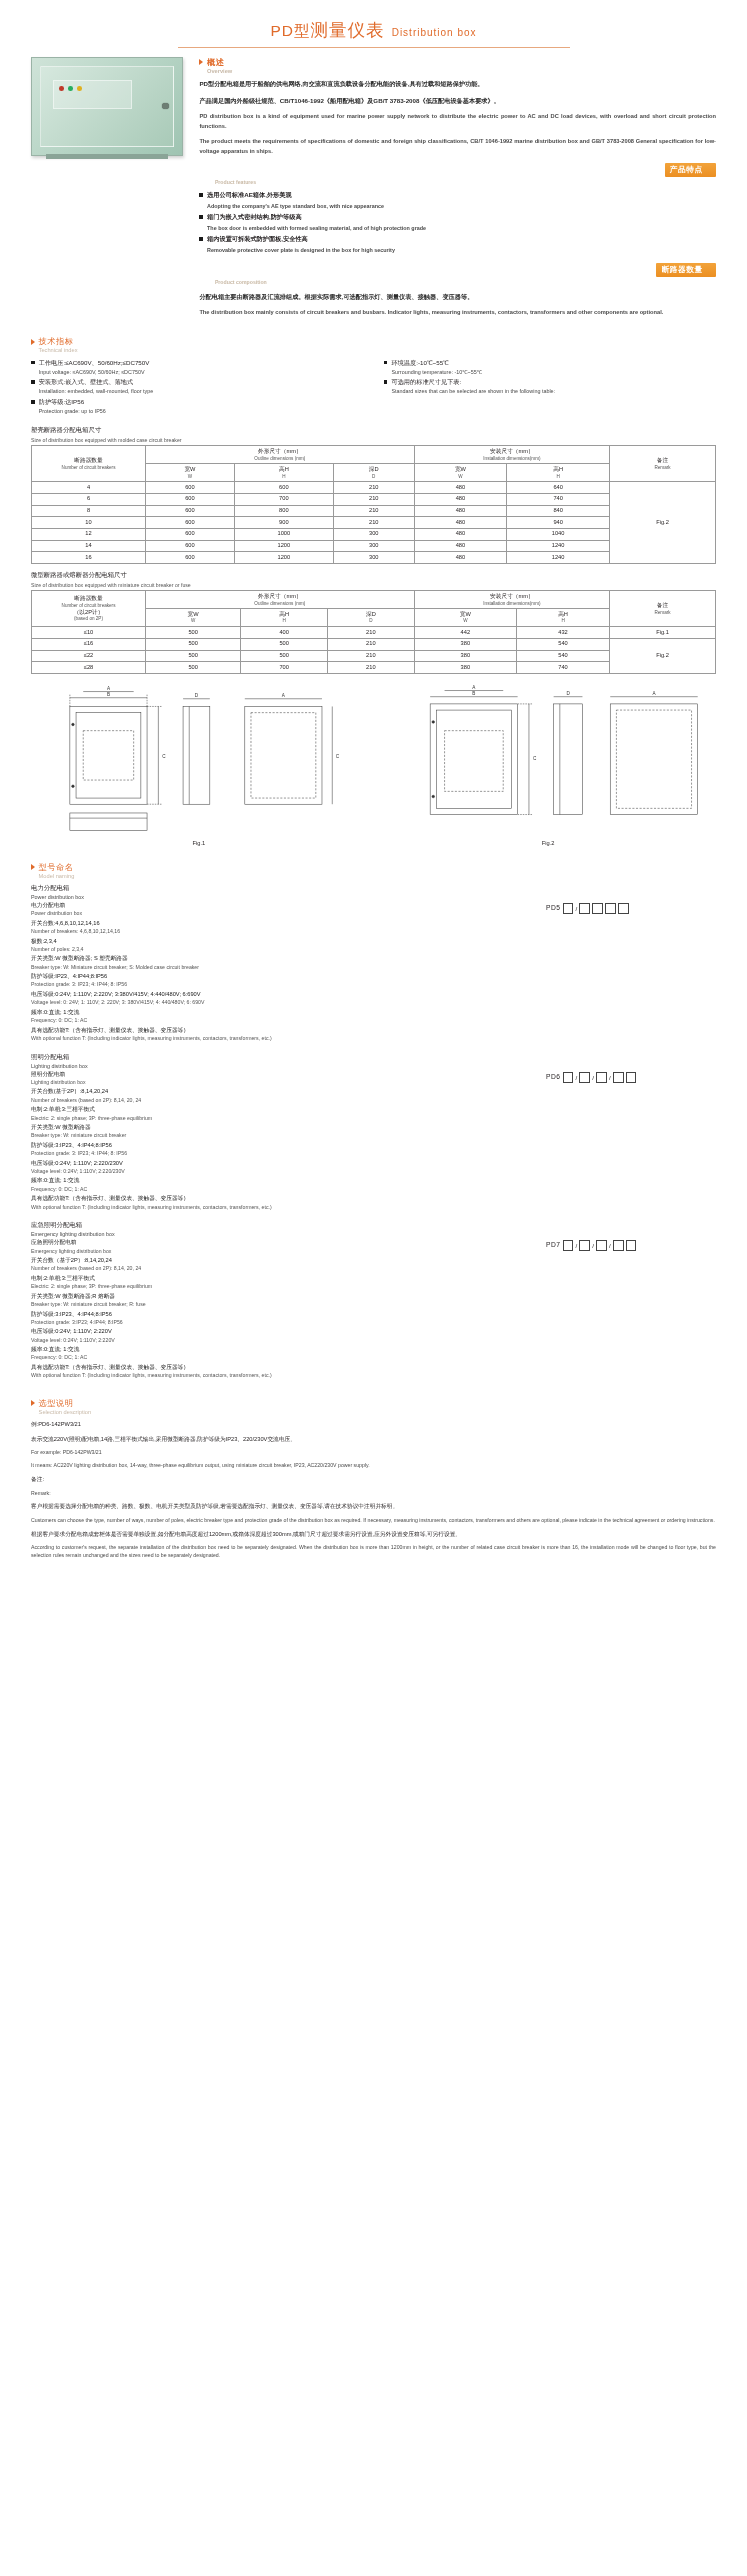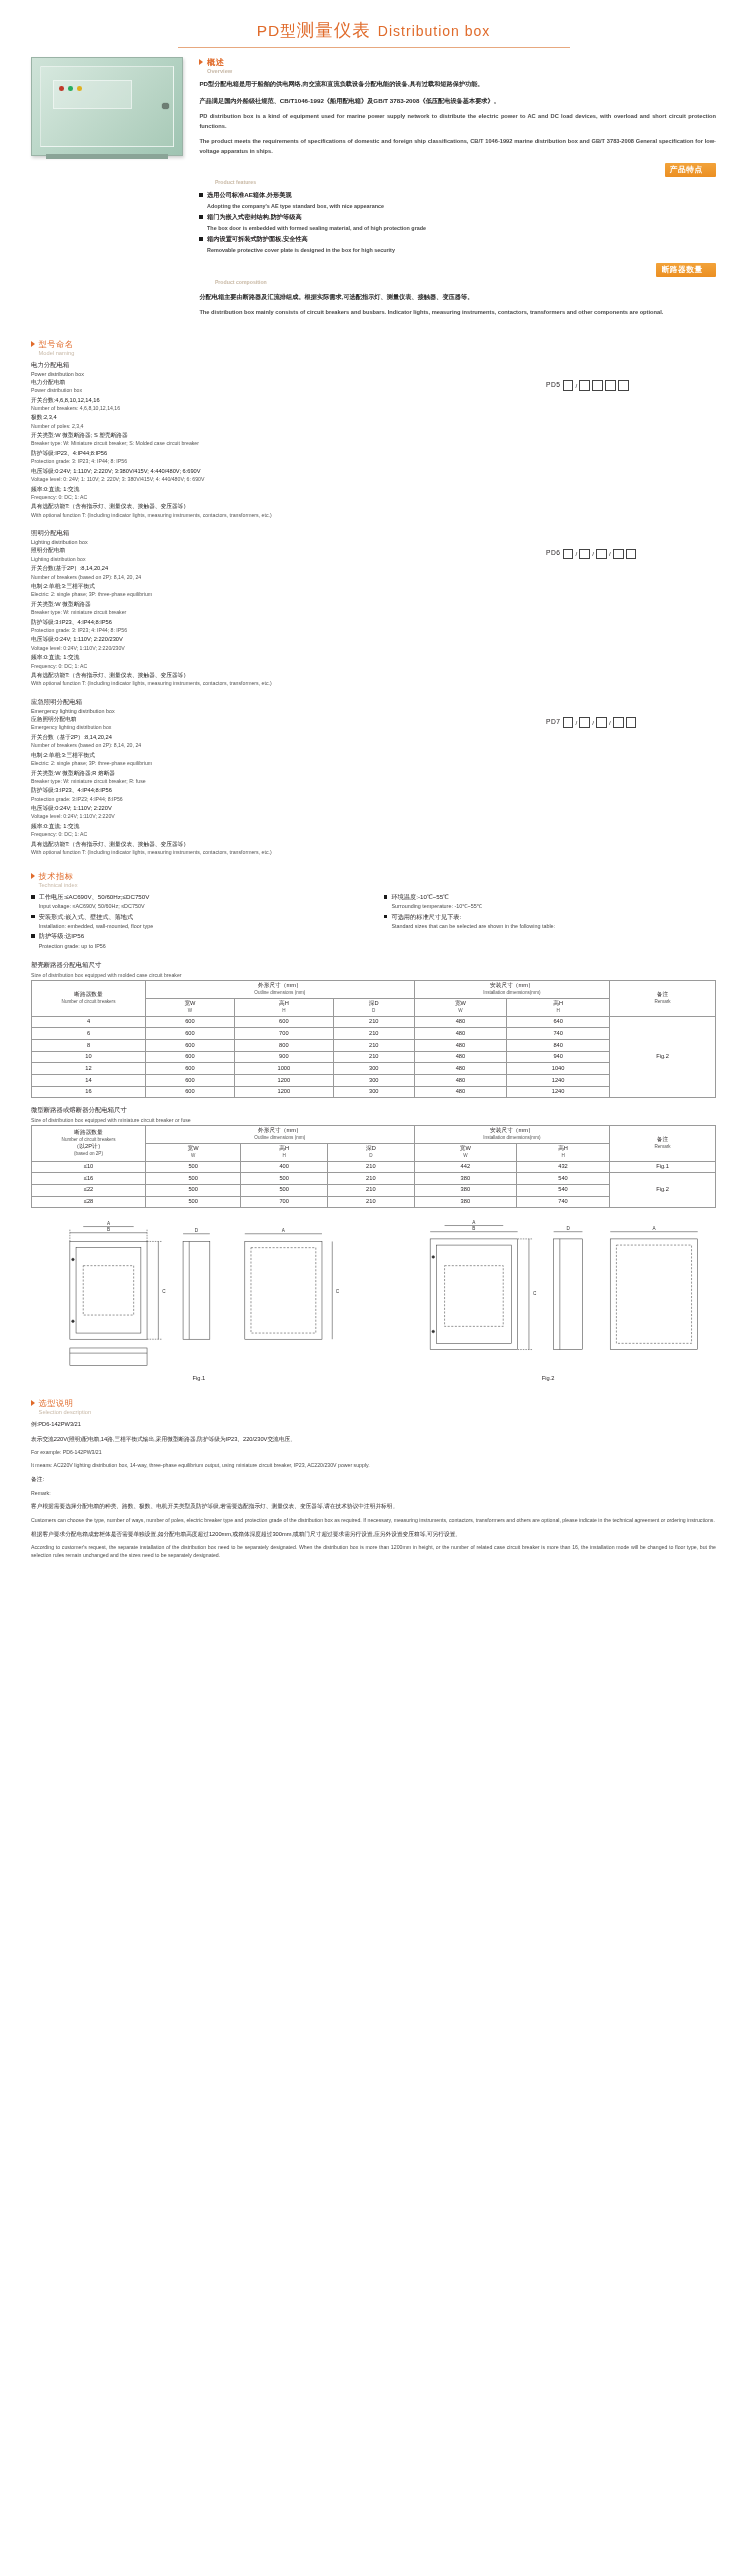--- a/index.html
+++ b/index.html
@@ -19,21 +19,21 @@
     color:#e06b2b;
   }
   .doc-title .cn{
     font-size:15.5px;
     letter-spacing:1px;
     color:#e06b2b;
     font-weight:normal;
   }
   .doc-title .cn .big{font-size:17.5px;}
   .doc-title .en{
-    font-size:14px;
+    font-size:10px;
     color:#e06b2b;
     margin-left:7.2px;
   }
   .title-rule{
     width:392px;margin:5.2px auto 0 auto;border-top:0.5px solid #e7a87f;
   }
 
   
   .sec-head{
     display:flex;align-items:flex-start;gap:3.6px;margin:0 0 4.1px 0;
@@ -226,124 +226,20 @@
         <li class="en">Removable protective cover plate is designed in the box for high security</li>
       </ul>
 
       <div class="band-wrap" style="margin-top:8.2px;">
         <div class="tri"></div>
         <div class="band">断路器数量</div>
       </div>
       <div class="band-sub">Product  composition</div>
       <p class="para">分配电箱主要由断路器及汇流排组成。根据实际需求,可选配指示灯、测量仪表、接触器、变压器等。</p>
       <p class="para en">The distribution box mainly consists of circuit breakers and busbars. Indicator lights, measuring instruments, contactors, transformers and other components are optional.</p>
-    </div>
-  </div>
-
-  <div class="sec" style="margin-top:15.5px;">
-    <div class="sec-head">
-      <div class="tri"></div>
-      <div class="txt">
-        <div class="cn">型号命名</div>
-        <div class="en">Model naming</div>
-      </div>
-    </div>
-
-    <div class="model-block">
-      <div class="model-title">
-        <span>电力分配电箱</span><br>
-        <span class="en">Power distribution box</span>
-      </div>
-      <div class="model-body">
-        <div class="model-lines">
-          <div class="mrow"><span class="cn">电力分配电箱</span><br><span class="en">Power distribution box</span></div>
-          <div class="mrow"><span class="cn">开关台数:4,6,8,10,12,14,16</span><br><span class="en">Number of breakers: 4,6,8,10,12,14,16</span></div>
-          <div class="mrow"><span class="cn">极数:2,3,4</span><br><span class="en">Number of poles: 2,3,4</span></div>
-          <div class="mrow"><span class="cn">开关类型:W 微型断路器; S 塑壳断路器</span><br><span class="en">Breaker type: W: Miniature circuit breaker; S: Molded case circuit breaker</span></div>
-          <div class="mrow"><span class="cn">防护等级:IP23、4:IP44;8:IP56</span><br><span class="en">Protection grade: 3: IP23; 4: IP44; 8: IP56</span></div>
-          <div class="mrow"><span class="cn">电压等级:0:24V; 1:110V; 2:220V; 3:380V/415V; 4:440/480V; 6:690V</span><br><span class="en">Voltage level: 0: 24V; 1: 110V; 2: 220V; 3: 380V/415V; 4: 440/480V; 6: 690V</span></div>
-          <div class="mrow"><span class="cn">频率:0:直流; 1:交流</span><br><span class="en">Frequency: 0: DC; 1: AC</span></div>
-          <div class="mrow"><span class="cn">具有选配功能T:（含有指示灯、测量仪表、接触器、变压器等）</span><br><span class="en">With optional function T: (Including indicator lights, measuring instruments, contactors, transformers, etc.)</span></div>
-        </div>
-        <div class="code-area">
-          <div class="slotline">
-            <span class="code-head">PD5</span>
-            <span class="slot"></span>
-            <span class="slash">/</span>
-            <span class="slot"></span>
-            <span class="slot"></span>
-            <span class="slot"></span>
-            <span class="slot"></span>
-          </div>
-        </div>
-      </div>
-    </div>
-
-    <div class="model-block" style="margin-top:9.3px;">
-      <div class="model-title">
-        <span>照明分配电箱</span><br>
-        <span class="en">Lighting distribution box</span>
-      </div>
-      <div class="model-body">
-        <div class="model-lines">
-          <div class="mrow"><span class="cn">照明分配电箱</span><br><span class="en">Lighting distribution box</span></div>
-          <div class="mrow"><span class="cn">开关台数(基于2P）:8,14,20,24</span><br><span class="en">Number of breakers (based on 2P):  8,14, 20, 24</span></div>
-          <div class="mrow"><span class="cn">电制:2:单相;3:三相平衡式</span><br><span class="en">Electric: 2: single phase; 3P: three-phase equilibrium</span></div>
-          <div class="mrow"><span class="cn">开关类型:W 微型断路器</span><br><span class="en">Breaker type:  W: miniature circuit breaker</span></div>
-          <div class="mrow"><span class="cn">防护等级:3:IP23、4:IP44;8:IP56</span><br><span class="en">Protection grade: 3: IP23; 4: IP44;  8: IP56</span></div>
-          <div class="mrow"><span class="cn">电压等级:0:24V; 1:110V; 2:220/230V</span><br><span class="en">Voltage level:  0:24V; 1:110V; 2:220/230V</span></div>
-          <div class="mrow"><span class="cn">频率:0:直流; 1:交流</span><br><span class="en">Frequency: 0: DC; 1: AC</span></div>
-          <div class="mrow"><span class="cn">具有选配功能T:（含有指示灯、测量仪表、接触器、变压器等）</span><br><span class="en">With optional function T: (Including indicator lights, measuring instruments, contactors, transformers, etc.)</span></div>
-        </div>
-        <div class="code-area">
-          <div class="slotline">
-            <span class="code-head">PD6</span>
-            <span class="slot"></span>
-            <span class="slash">/</span>
-            <span class="slot"></span>
-            <span class="slash">/</span>
-            <span class="slot"></span>
-            <span class="slash">/</span>
-            <span class="slot"></span>
-            <span class="slot"></span>
-          </div>
-        </div>
-      </div>
-    </div>
-
-    <div class="model-block" style="margin-top:9.3px;">
-      <div class="model-title">
-        <span>应急照明分配电箱</span><br>
-        <span class="en">Emergency lighting distribution box</span>
-      </div>
-      <div class="model-body">
-        <div class="model-lines">
-          <div class="mrow"><span class="cn">应急照明分配电箱</span><br><span class="en">Emergency lighting distribution box</span></div>
-          <div class="mrow"><span class="cn">开关台数（基于2P）:8,14,20,24</span><br><span class="en">Number of breakers (based on 2P):  8,14, 20, 24</span></div>
-          <div class="mrow"><span class="cn">电制:2:单相;3:三相平衡式</span><br><span class="en">Electric: 2: single phase; 3P: three-phase equilibrium</span></div>
-          <div class="mrow"><span class="cn">开关类型:W 微型断路器;R 熔断器</span><br><span class="en">Breaker type:  W: miniature circuit breaker; R: fuse</span></div>
-          <div class="mrow"><span class="cn">防护等级:3:IP23、4:IP44;8:IP56</span><br><span class="en">Protection grade: 3:IP23; 4:IP44;  8:IP56</span></div>
-          <div class="mrow"><span class="cn">电压等级:0:24V; 1:110V; 2:220V</span><br><span class="en">Voltage level:  0:24V; 1:110V; 2:220V</span></div>
-          <div class="mrow"><span class="cn">频率:0:直流; 1:交流</span><br><span class="en">Frequency: 0: DC; 1: AC</span></div>
-          <div class="mrow"><span class="cn">具有选配功能T:（含有指示灯、测量仪表、接触器、变压器等）</span><br><span class="en">With optional function T: (Including indicator lights, measuring instruments, contactors, transformers, etc.)</span></div>
-        </div>
-        <div class="code-area">
-          <div class="slotline">
-            <span class="code-head">PD7</span>
-            <span class="slot"></span>
-            <span class="slash">/</span>
-            <span class="slot"></span>
-            <span class="slash">/</span>
-            <span class="slot"></span>
-            <span class="slash">/</span>
-            <span class="slot"></span>
-            <span class="slot"></span>
-          </div>
-        </div>
-      </div>
     </div>
   </div>
 
   <div class="sec" style="margin-top:13.4px;">
     <div class="sec-head">
       <div class="tri"></div>
       <div class="txt">
         <div class="cn">技术指标</div>
         <div class="en">Technical index</div>
       </div>
@@ -649,20 +545,124 @@
             <text x="283" y="150">C</text>
             <text x="348" y="23">D</text>
             <text x="515" y="23">A</text>
           </g>
         </svg>
         <div class="fig-label">Fig.2</div>
       </div>
     </div>
   </div>
 
+  <div class="sec" style="margin-top:15.5px;">
+    <div class="sec-head">
+      <div class="tri"></div>
+      <div class="txt">
+        <div class="cn">型号命名</div>
+        <div class="en">Model naming</div>
+      </div>
+    </div>
+
+    <div class="model-block">
+      <div class="model-title">
+        <span>电力分配电箱</span><br>
+        <span class="en">Power distribution box</span>
+      </div>
+      <div class="model-body">
+        <div class="model-lines">
+          <div class="mrow"><span class="cn">电力分配电箱</span><br><span class="en">Power distribution box</span></div>
+          <div class="mrow"><span class="cn">开关台数:4,6,8,10,12,14,16</span><br><span class="en">Number of breakers: 4,6,8,10,12,14,16</span></div>
+          <div class="mrow"><span class="cn">极数:2,3,4</span><br><span class="en">Number of poles: 2,3,4</span></div>
+          <div class="mrow"><span class="cn">开关类型:W 微型断路器; S 塑壳断路器</span><br><span class="en">Breaker type: W: Miniature circuit breaker; S: Molded case circuit breaker</span></div>
+          <div class="mrow"><span class="cn">防护等级:IP23、4:IP44;8:IP56</span><br><span class="en">Protection grade: 3: IP23; 4: IP44; 8: IP56</span></div>
+          <div class="mrow"><span class="cn">电压等级:0:24V; 1:110V; 2:220V; 3:380V/415V; 4:440/480V; 6:690V</span><br><span class="en">Voltage level: 0: 24V; 1: 110V; 2: 220V; 3: 380V/415V; 4: 440/480V; 6: 690V</span></div>
+          <div class="mrow"><span class="cn">频率:0:直流; 1:交流</span><br><span class="en">Frequency: 0: DC; 1: AC</span></div>
+          <div class="mrow"><span class="cn">具有选配功能T:（含有指示灯、测量仪表、接触器、变压器等）</span><br><span class="en">With optional function T: (Including indicator lights, measuring instruments, contactors, transformers, etc.)</span></div>
+        </div>
+        <div class="code-area">
+          <div class="slotline">
+            <span class="code-head">PD5</span>
+            <span class="slot"></span>
+            <span class="slash">/</span>
+            <span class="slot"></span>
+            <span class="slot"></span>
+            <span class="slot"></span>
+            <span class="slot"></span>
+          </div>
+        </div>
+      </div>
+    </div>
+
+    <div class="model-block" style="margin-top:9.3px;">
+      <div class="model-title">
+        <span>照明分配电箱</span><br>
+        <span class="en">Lighting distribution box</span>
+      </div>
+      <div class="model-body">
+        <div class="model-lines">
+          <div class="mrow"><span class="cn">照明分配电箱</span><br><span class="en">Lighting distribution box</span></div>
+          <div class="mrow"><span class="cn">开关台数(基于2P）:8,14,20,24</span><br><span class="en">Number of breakers (based on 2P):  8,14, 20, 24</span></div>
+          <div class="mrow"><span class="cn">电制:2:单相;3:三相平衡式</span><br><span class="en">Electric: 2: single phase; 3P: three-phase equilibrium</span></div>
+          <div class="mrow"><span class="cn">开关类型:W 微型断路器</span><br><span class="en">Breaker type:  W: miniature circuit breaker</span></div>
+          <div class="mrow"><span class="cn">防护等级:3:IP23、4:IP44;8:IP56</span><br><span class="en">Protection grade: 3: IP23; 4: IP44;  8: IP56</span></div>
+          <div class="mrow"><span class="cn">电压等级:0:24V; 1:110V; 2:220/230V</span><br><span class="en">Voltage level:  0:24V; 1:110V; 2:220/230V</span></div>
+          <div class="mrow"><span class="cn">频率:0:直流; 1:交流</span><br><span class="en">Frequency: 0: DC; 1: AC</span></div>
+          <div class="mrow"><span class="cn">具有选配功能T:（含有指示灯、测量仪表、接触器、变压器等）</span><br><span class="en">With optional function T: (Including indicator lights, measuring instruments, contactors, transformers, etc.)</span></div>
+        </div>
+        <div class="code-area">
+          <div class="slotline">
+            <span class="code-head">PD6</span>
+            <span class="slot"></span>
+            <span class="slash">/</span>
+            <span class="slot"></span>
+            <span class="slash">/</span>
+            <span class="slot"></span>
+            <span class="slash">/</span>
+            <span class="slot"></span>
+            <span class="slot"></span>
+          </div>
+        </div>
+      </div>
+    </div>
+
+    <div class="model-block" style="margin-top:9.3px;">
+      <div class="model-title">
+        <span>应急照明分配电箱</span><br>
+        <span class="en">Emergency lighting distribution box</span>
+      </div>
+      <div class="model-body">
+        <div class="model-lines">
+          <div class="mrow"><span class="cn">应急照明分配电箱</span><br><span class="en">Emergency lighting distribution box</span></div>
+          <div class="mrow"><span class="cn">开关台数（基于2P）:8,14,20,24</span><br><span class="en">Number of breakers (based on 2P):  8,14, 20, 24</span></div>
+          <div class="mrow"><span class="cn">电制:2:单相;3:三相平衡式</span><br><span class="en">Electric: 2: single phase; 3P: three-phase equilibrium</span></div>
+          <div class="mrow"><span class="cn">开关类型:W 微型断路器;R 熔断器</span><br><span class="en">Breaker type:  W: miniature circuit breaker; R: fuse</span></div>
+          <div class="mrow"><span class="cn">防护等级:3:IP23、4:IP44;8:IP56</span><br><span class="en">Protection grade: 3:IP23; 4:IP44;  8:IP56</span></div>
+          <div class="mrow"><span class="cn">电压等级:0:24V; 1:110V; 2:220V</span><br><span class="en">Voltage level:  0:24V; 1:110V; 2:220V</span></div>
+          <div class="mrow"><span class="cn">频率:0:直流; 1:交流</span><br><span class="en">Frequency: 0: DC; 1: AC</span></div>
+          <div class="mrow"><span class="cn">具有选配功能T:（含有指示灯、测量仪表、接触器、变压器等）</span><br><span class="en">With optional function T: (Including indicator lights, measuring instruments, contactors, transformers, etc.)</span></div>
+        </div>
+        <div class="code-area">
+          <div class="slotline">
+            <span class="code-head">PD7</span>
+            <span class="slot"></span>
+            <span class="slash">/</span>
+            <span class="slot"></span>
+            <span class="slash">/</span>
+            <span class="slot"></span>
+            <span class="slash">/</span>
+            <span class="slot"></span>
+            <span class="slot"></span>
+          </div>
+        </div>
+      </div>
+    </div>
+  </div>
+
   <div class="sec" style="margin-top:17.5px;padding-bottom:31px;">
     <div class="sec-head">
       <div class="tri"></div>
       <div class="txt">
         <div class="cn">选型说明</div>
         <div class="en">Selection description</div>
       </div>
     </div>
 
     <p class="note">例:PD6-142PW3/21</p>

